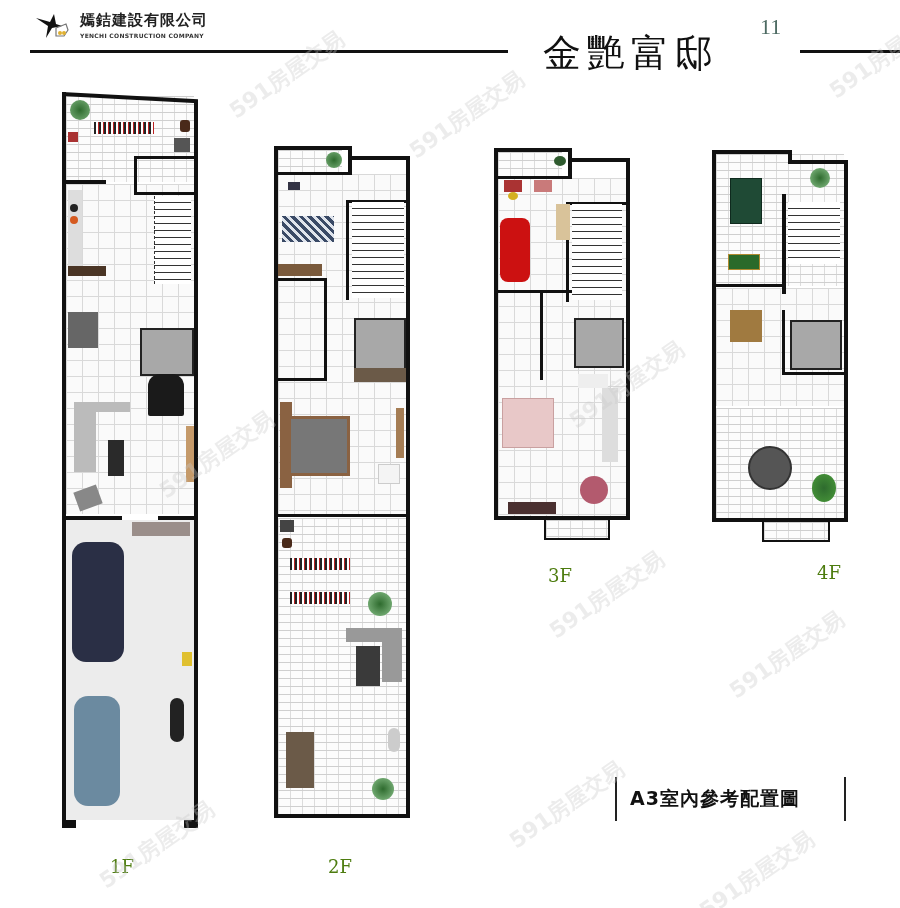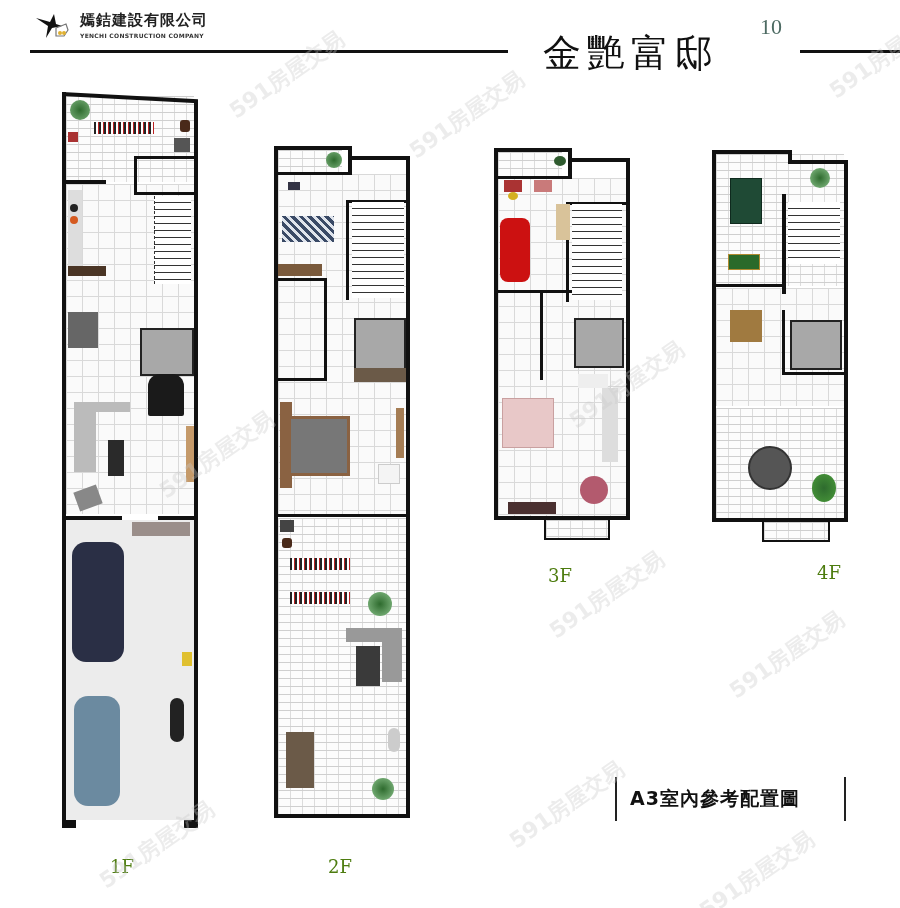--- a/index.html
+++ b/index.html
@@ -39,21 +39,21 @@
     <path d="M0 6 L14 10 L18 2 L20 12 L26 14 L16 16 L10 26 L12 14 Z" fill="#111"></path>
     <path d="M20 16 L30 12 L32 18 L28 24 L20 24 Z" fill="none" stroke="#777" stroke-width="1.2"></path>
     <circle cx="24" cy="21" r="2" fill="#e0b030"></circle>
       <circle cx="28" cy="21" r="2" fill="#e0b030"></circle>
   </svg>
 </div>
 <div class="abs company-zh">嫣銡建設有限公司</div>
 <div class="abs company-en">YENCHI CONSTRUCTION COMPANY</div>
 <div class="abs hline-left"></div>
 <div class="abs title">金艷富邸</div>
-<div class="abs page-num">10</div>
+<div class="abs page-num">11</div>
 <div class="abs hline-right"></div>
 
 <div class="plan" style="left:62px;top:92px;width:136px;height:736px;">
   <div class="brick" style="left:4px;top:4px;width:128px;height:86px;"></div>
   <div class="floor-tile" style="left:4px;top:92px;width:128px;height:330px;"></div>
   <div class="garage" style="left:4px;top:428px;width:128px;height:300px;"></div>
 
   <div class="wall" style="left:0;top:0;width:4px;height:736px;"></div>
   <div class="wall" style="left:132px;top:8px;width:4px;height:728px;"></div>
   <div class="wall" style="left:0;top:0;width:136px;height:4px;transform:skewY(3deg);transform-origin:left;"></div>

